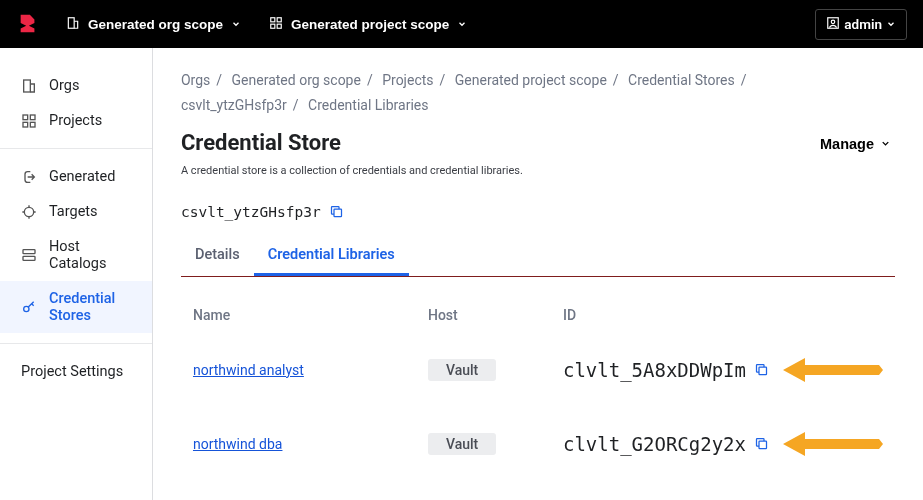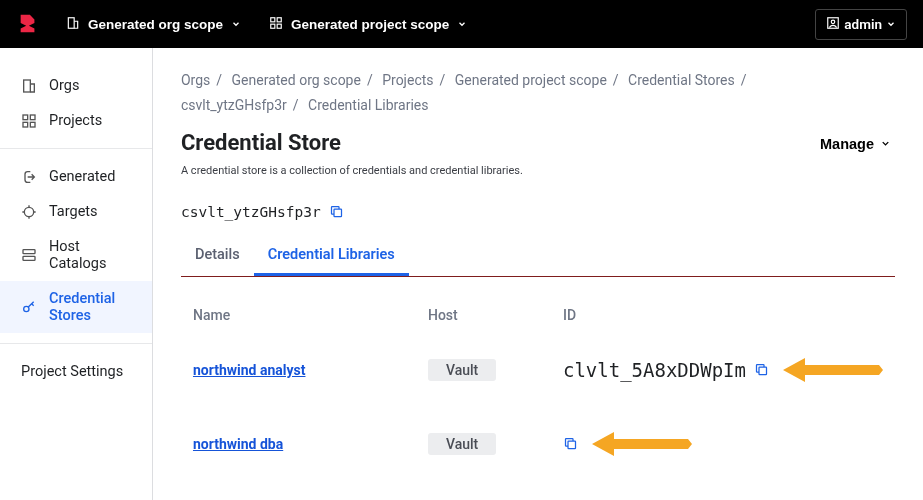--- a/index.html
+++ b/index.html
@@ -40,21 +40,21 @@
 .tab { padding: 10px 14px; font-size: 14.5px; color: #5b6070; cursor: pointer; border-bottom: 3px solid transparent; font-weight: 500; }
 .tab.active { color: #1e63e6; border-bottom-color: #1e63e6; font-weight: 600; }
 
 
 .tbl { width: 100%; }
 .tbl-head { display: flex; padding: 10px 12px; color: #6f7685; font-size: 14px; font-weight: 500; }
 .col-name { flex: 0 0 235px; }
 .col-type { flex: 0 0 135px; }
 .col-id { flex: 1; display:flex; align-items:center; gap:8px; }
 .tbl-row { display: flex; padding: 22px 12px; align-items: center; }
-.cred-link { color: #1553d8; text-decoration: underline; font-weight: 700; cursor: pointer; }
+.cred-link { color: #1553d8; text-decoration: underline; font-weight: 400; cursor: pointer; }
 .type-badge { display: inline-block; background: #ecedef; color: #4a4d55; padding: 3px 18px; border-radius: 3px; font-size: 14px; font-weight: 500; }
 .mono { font-family: ui-monospace, SFMono-Regular, Menlo, Consolas, monospace; font-size: 19px; }
 
 
 .arrow { position: relative; margin-left: 6px; }
 .arrow svg { display: block; }
 </style>
 </head>
 <body>
 
@@ -237,20 +237,21 @@
                 <polygon fill="#f5a623" points="0,15 22,3 22,10 96,10 100,15 96,20 22,20 22,27"></polygon>
               </svg>
             </span>
         </div>
       </div>
 
       <div class="tbl-row">
         <div class="col-name"><a class="cred-link">northwind dba</a></div>
         <div class="col-type"><span class="type-badge">Vault</span></div>
         <div class="col-id">
+          <span class="mono">clvlt_G2ORCg2y2x</span>
           <span class="copy-icn">
               <svg width="15" height="15" viewBox="0 0 24 24" fill="none" stroke="#1e63e6" stroke-width="2">
                 <rect x="8" y="8" width="12" height="12" rx="1"></rect>
                 <path d="M16 8V5a1 1 0 0 0-1-1H5a1 1 0 0 0-1 1v10a1 1 0 0 0 1 1h3"></path>
               </svg>
             </span>
           <span class="arrow">
               <svg width="100" height="30" viewBox="0 0 100 30">
                 <polygon fill="#f5a623" points="0,15 22,3 22,10 96,10 100,15 96,20 22,20 22,27"></polygon>
               </svg>

